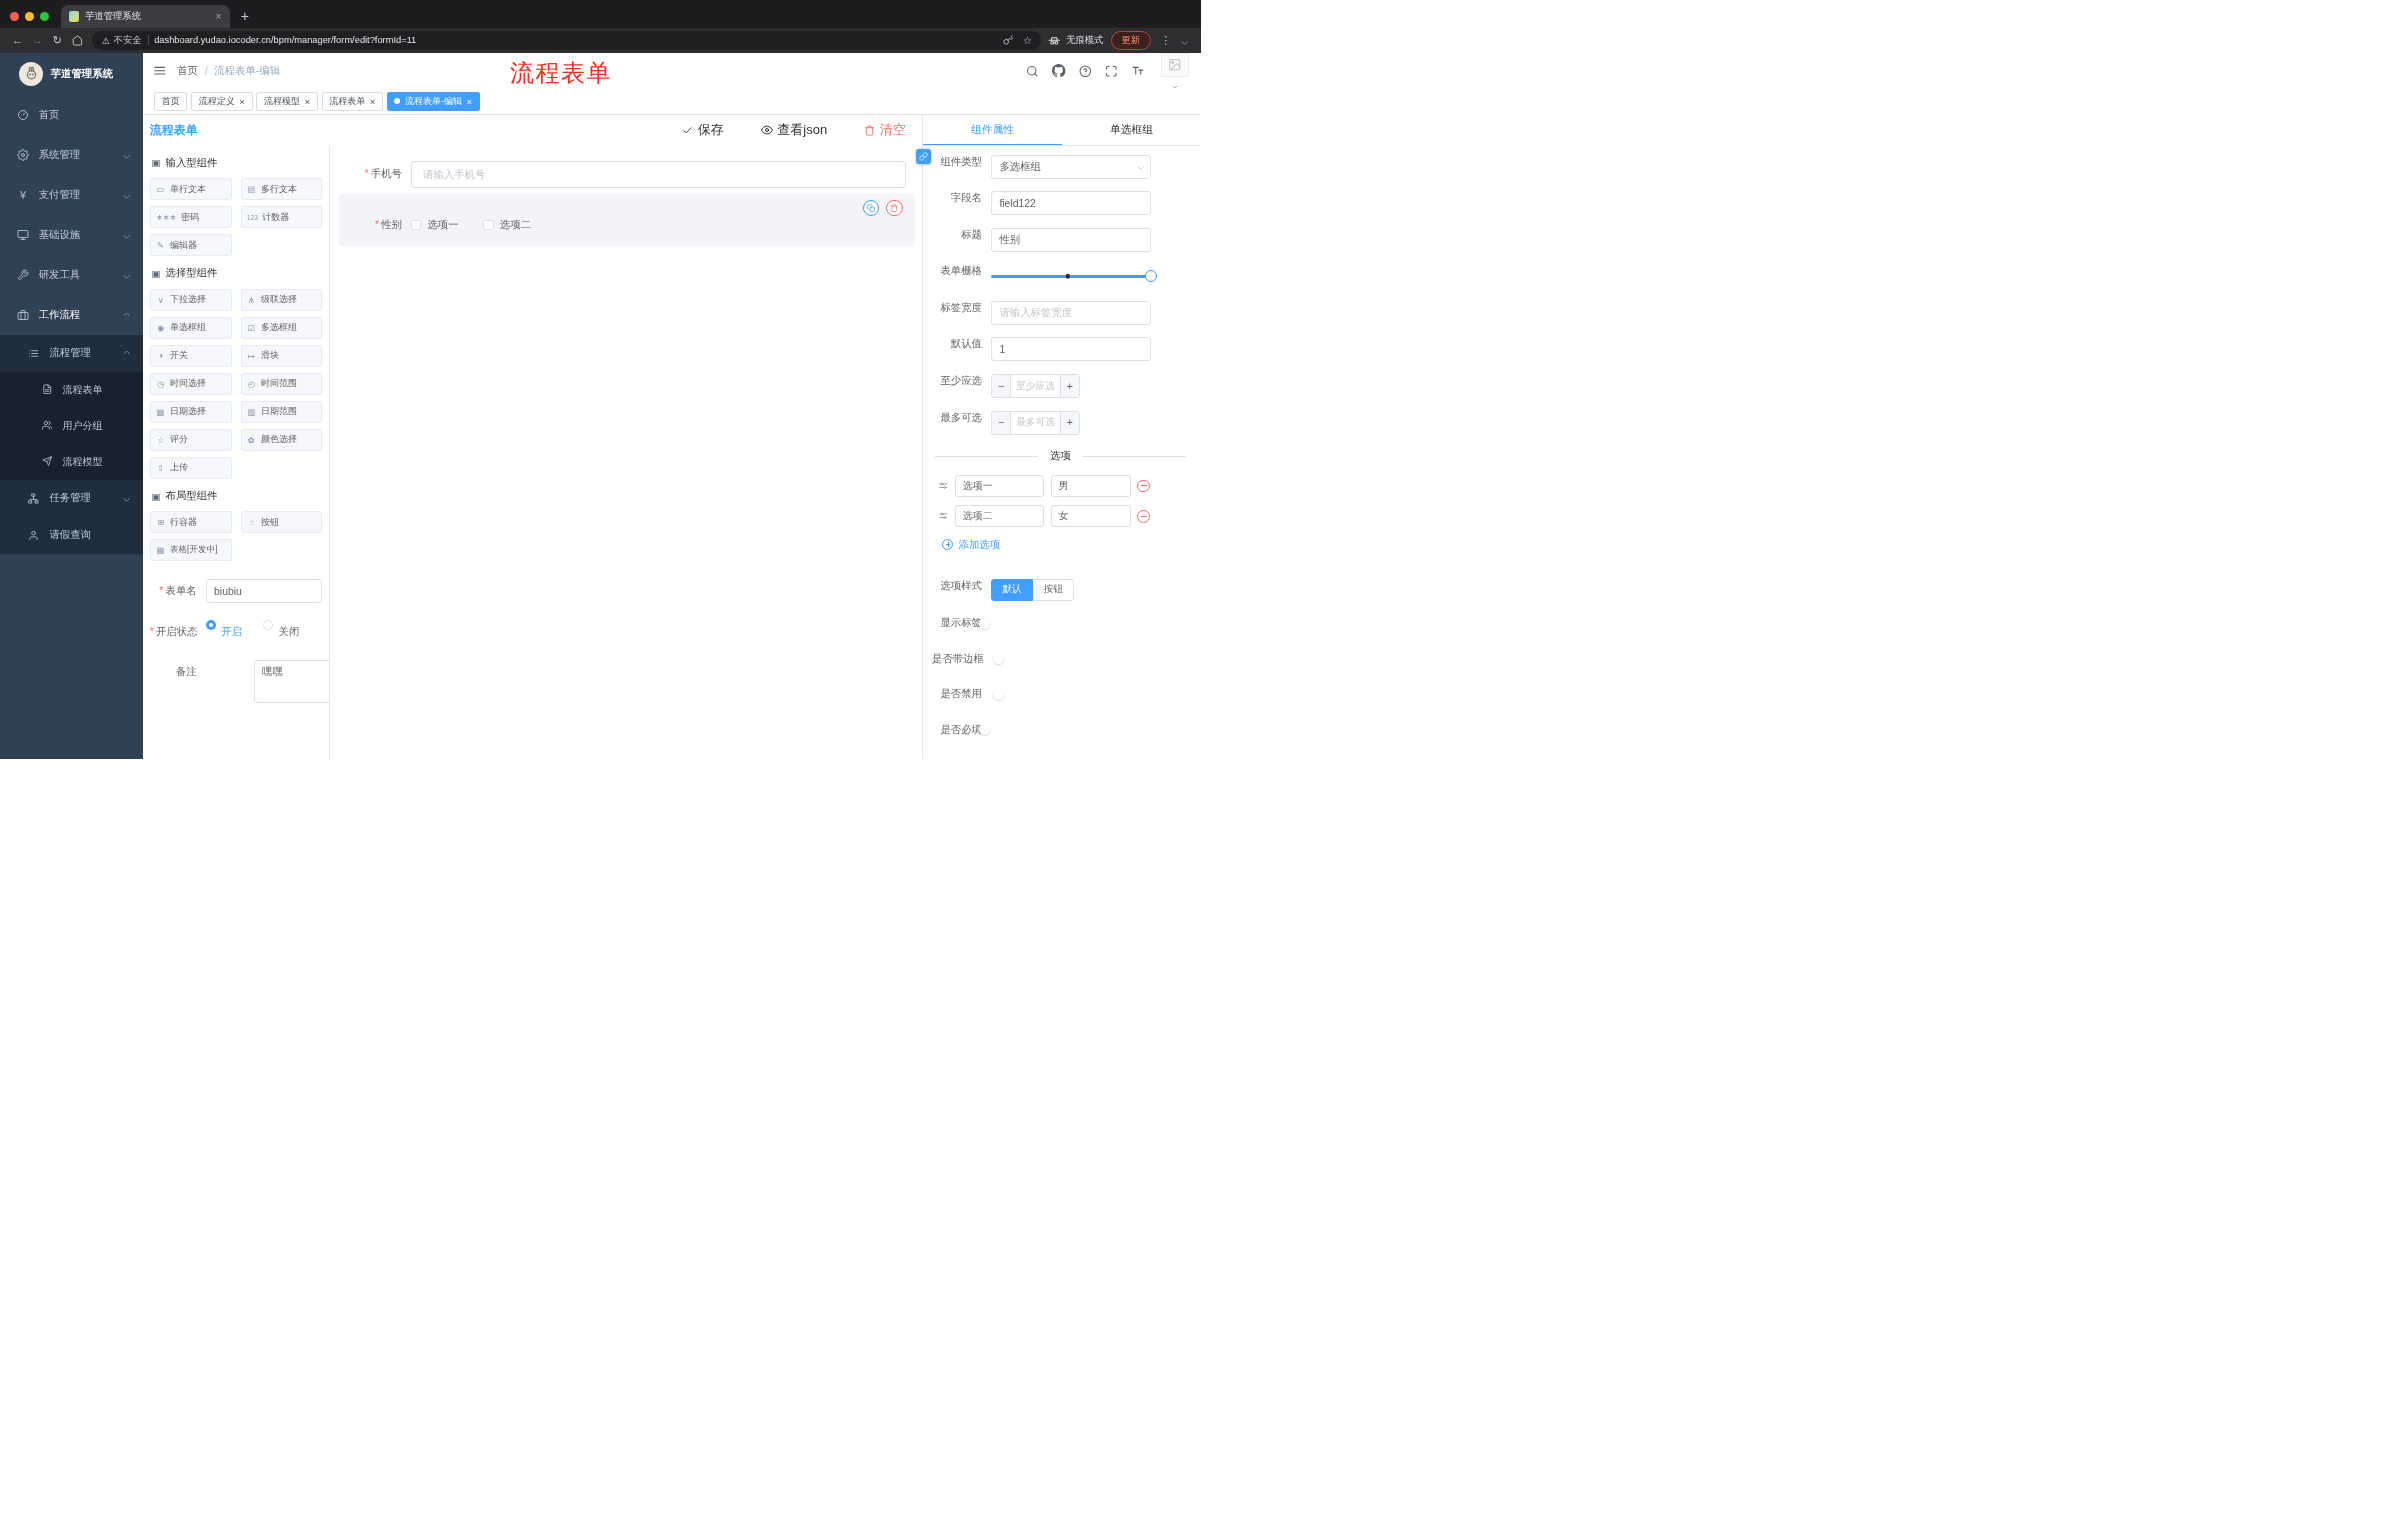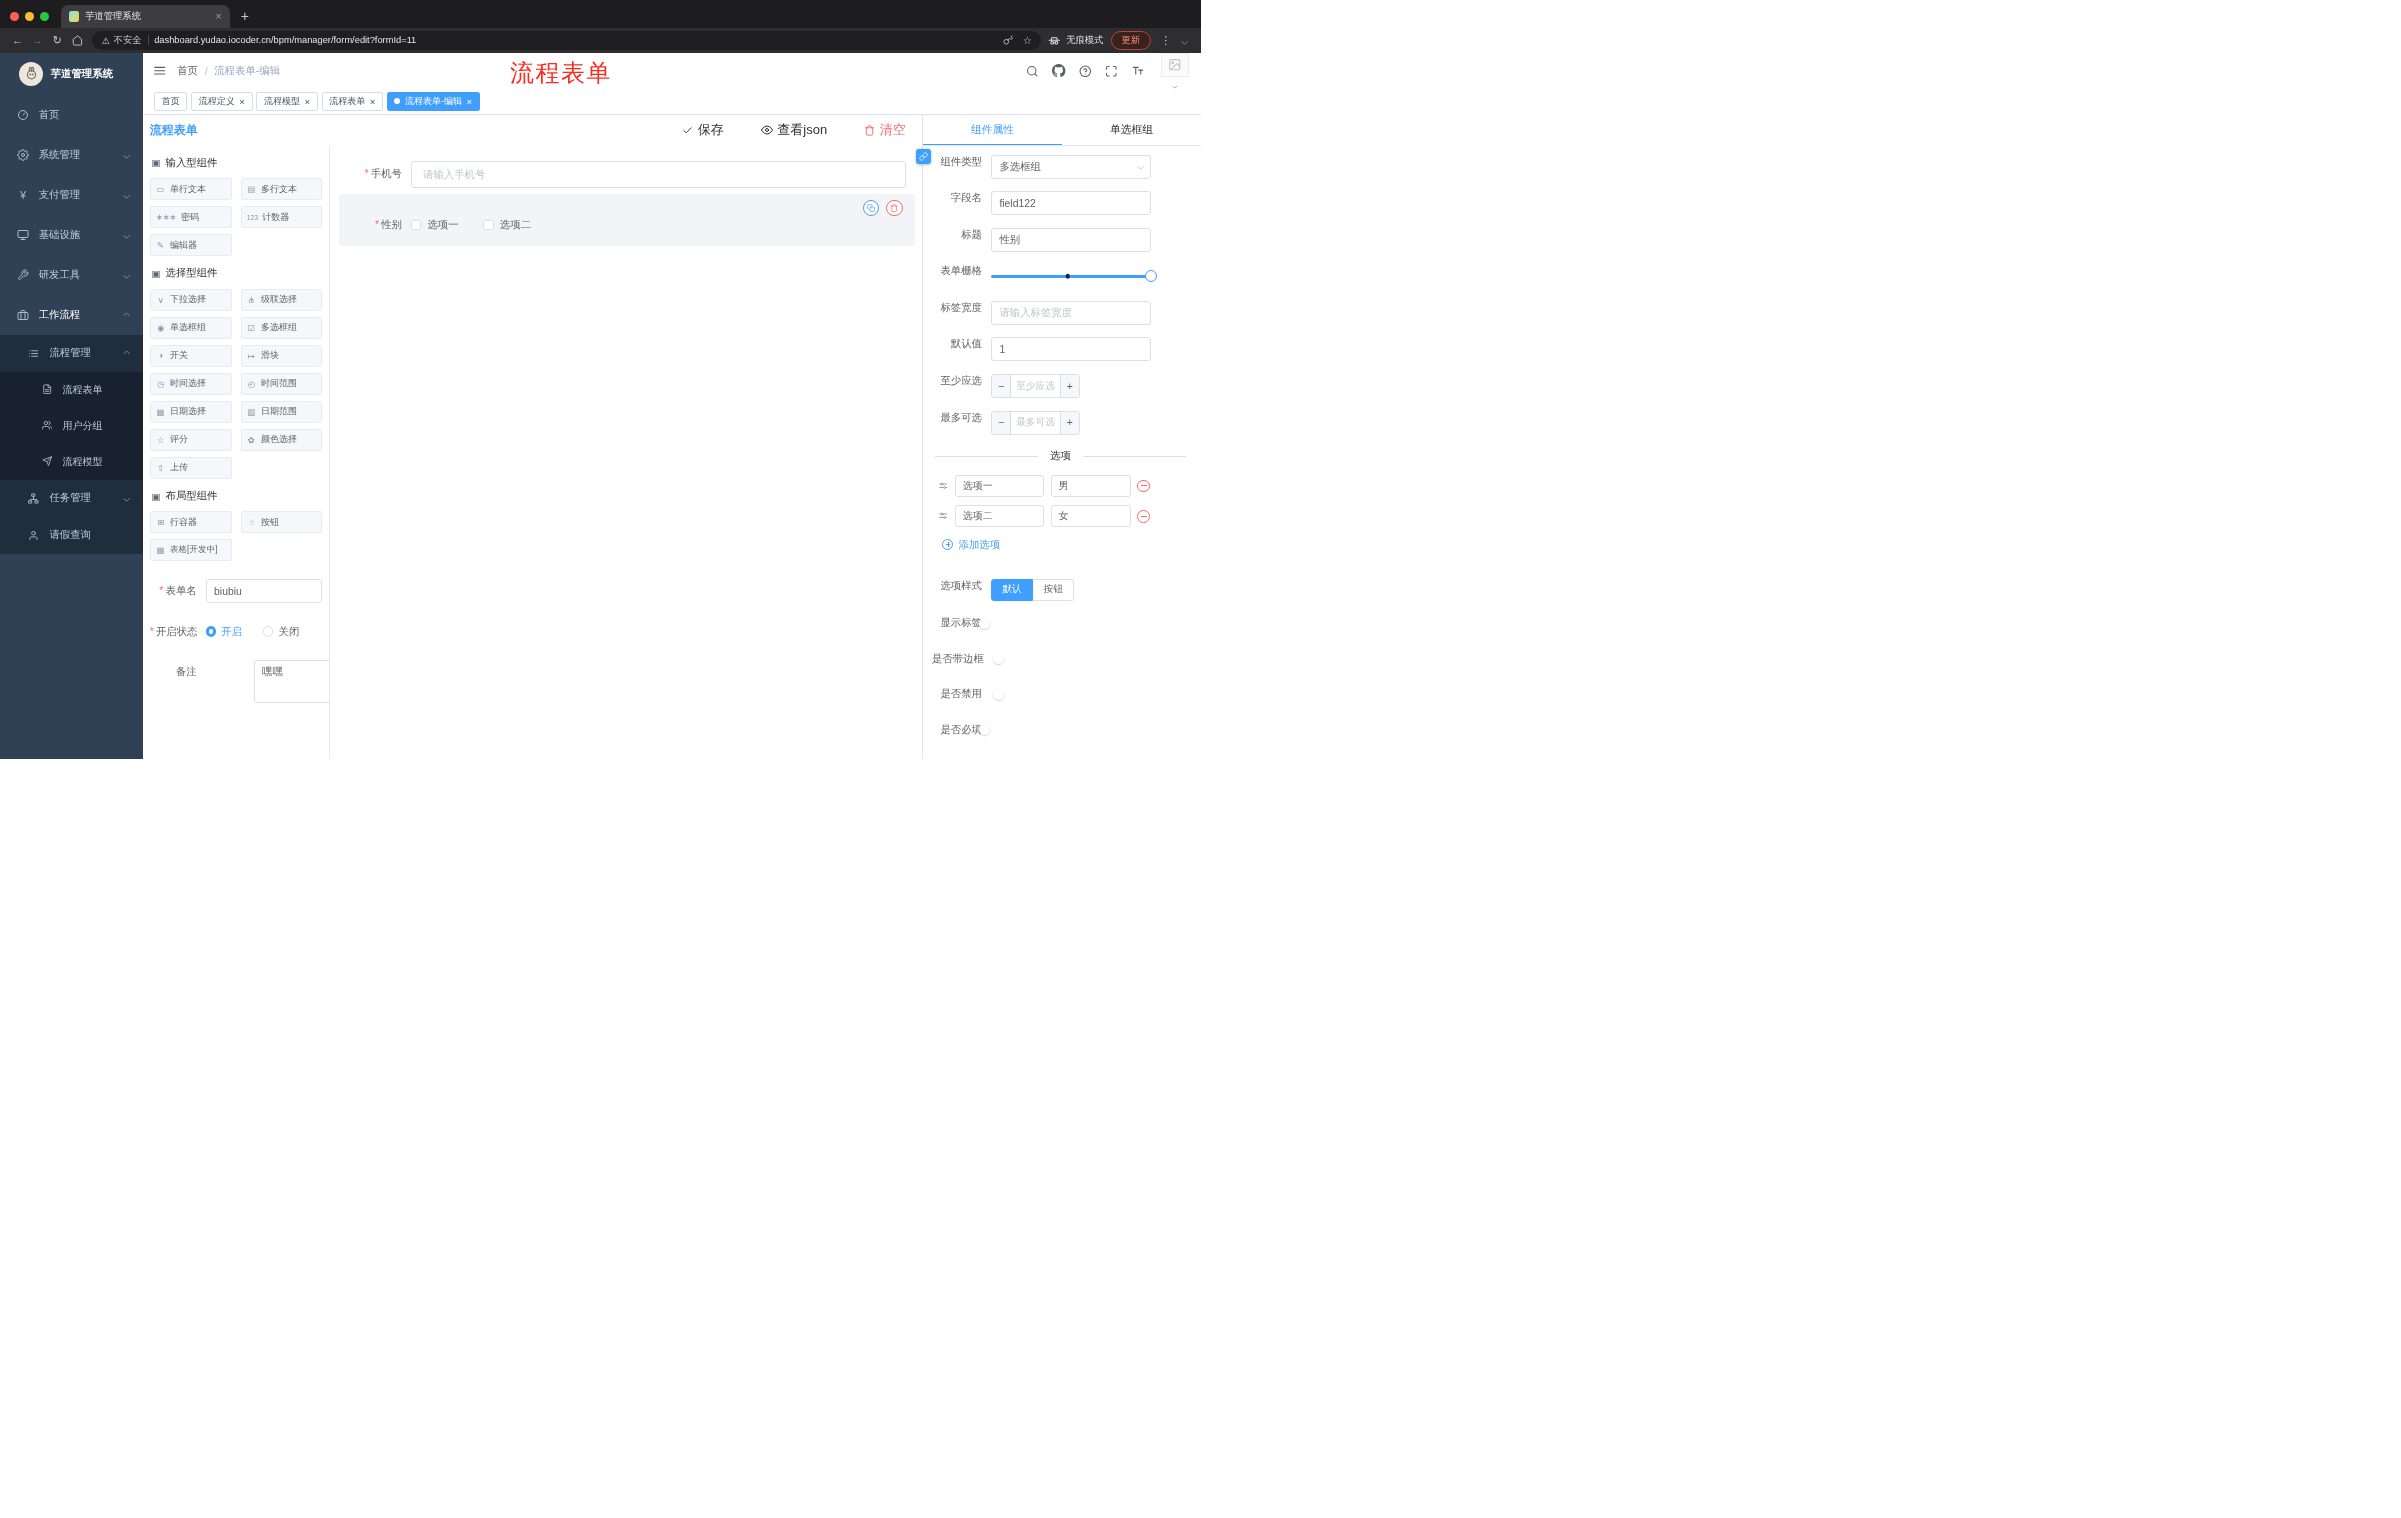--- a/index.html
+++ b/index.html
@@ -88,21 +88,21 @@
 
   .meta-form { margin-top:18px; }
   .meta-row { display:flex; align-items:center; margin-bottom:16.3px; }
   .meta-row.top { align-items:flex-start; }
   .meta-label { width:56px; flex:none; text-align:right; padding-right:9px; color:#606266; font-size:10.4px; line-height:24px; white-space:nowrap; }
   .req { color:#f56c6c; margin-right:2.2px; }
   .meta-ctl { flex:1; min-width:0; }
   .tin { width:100%; height:24px; border:0.7px solid #dcdfe6; border-radius:3px; padding:0 7.4px; font:inherit; font-size:10.4px; color:#606266; outline:none; background:#fff; }
   .tin::placeholder { color:#c0c4cc; }
   textarea.tin { height:43px; padding:4.5px 7.4px; resize:none; line-height:1.4;margin-left:48px; }
-  .radio { display:inline-flex; align-items:center; gap:5.2px; margin-right:18px; color:#606266; cursor:pointer; line-height:24px; }
+  .radio { display:inline-flex; align-items:flex-start; gap:5.2px; margin-right:18px; color:#606266; cursor:pointer; line-height:24px; }
   .rdot { width:10.4px; height:10.4px; border-radius:50%; border:0.7px solid #dcdfe6; background:#fff; flex:none; }
   .radio.checked .rdot { border:3px solid #409eff; }
   .radio.checked .rlabel { color:#409eff; }
 
   .canvas { flex:1; min-width:0; padding:15px 16.3px 0 9px; background:#fff; }
   .fitem { display:flex; align-items:center; }
   .flabel { width:72px; flex:none; text-align:right; padding-right:9px; font-size:10.4px; color:#606266; white-space:nowrap; }
   .finput { flex:1; height:27px; border:0.7px solid #dcdfe6; border-radius:3px; padding:0 11px; font:inherit; font-size:10.4px; color:#606266; outline:none; }
   .finput::placeholder { color:#c0c4cc; }
   .sel-widget { position:relative; margin:6px -9px 0 0; background:#f3f4f8; border-radius:3.7px; padding:24.5px 0 14px 0; cursor:pointer; }

